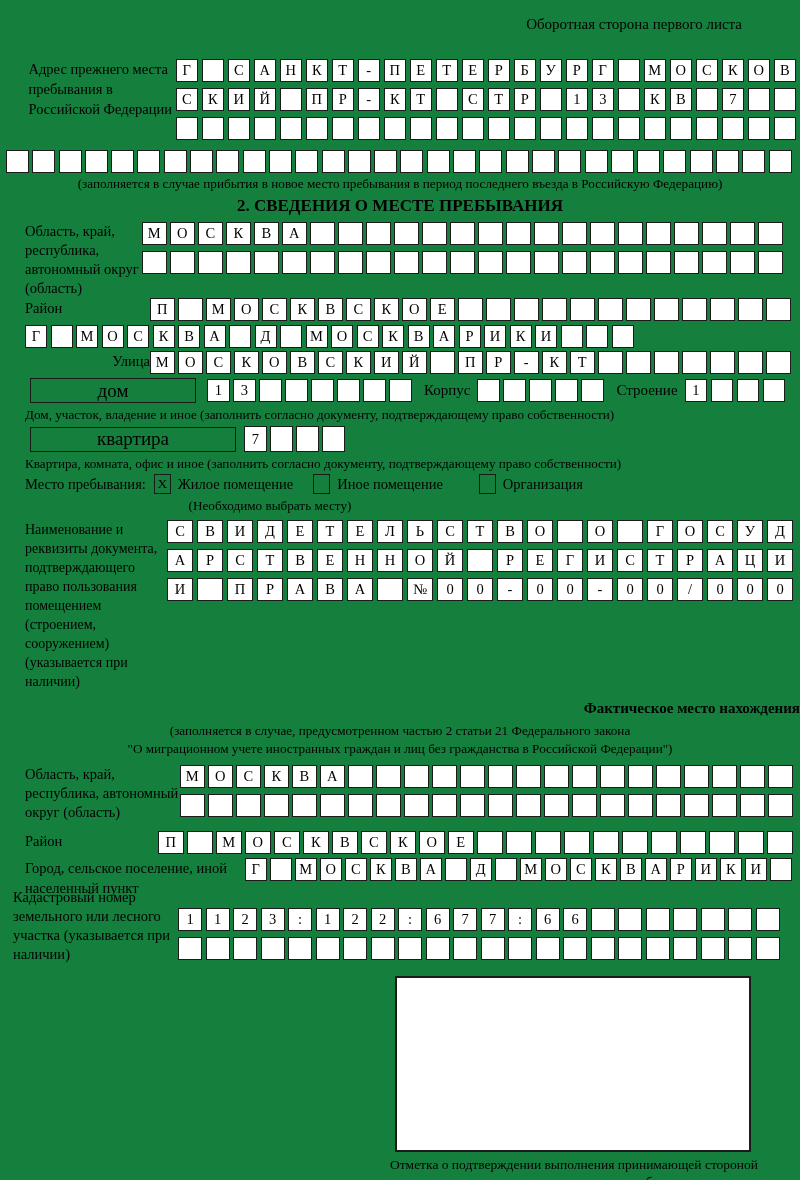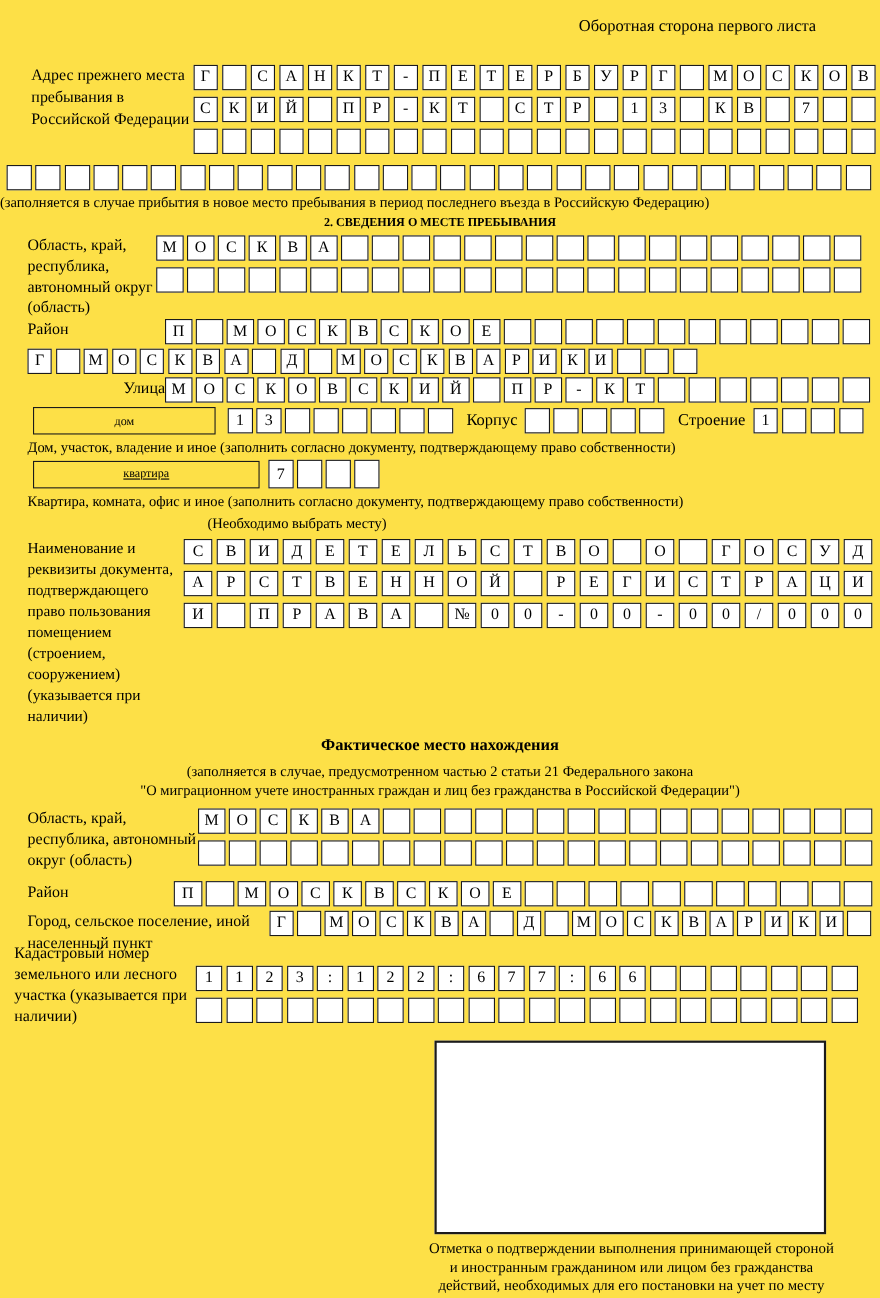--- a/index.html
+++ b/index.html
@@ -1,17 +1,17 @@
 <!DOCTYPE html>
 <html lang="ru"><head>
 <meta charset="utf-8">
 <style>
   html,body { margin:0; padding:0; background:#fff; }
   .page {
-    position:relative; width:800px; height:1180px; background:#fde047;
+    position:relative; width:800px; height:1180px; background:#15803d;
     font-family:"Liberation Serif","DejaVu Serif",serif; color:#000;
     overflow:hidden;
   }
   .hdr { padding:16px 58px 0 0; text-align:right; font-size:15px; }
 
   .label { font-size:14.5px; line-height:20px; }
   .lh19 { line-height:19px; }
   .row-flex { display:flex; align-items:flex-start; }
 
   .cellrow { display:flex; }
@@ -28,59 +28,59 @@
   .p29  .cell { width:25.5px; margin-right:3.5px; }
   .p25  .cell { width:21.5px; margin-right:3.5px; }
   .p275 .cell { width:24px;   margin-right:3.5px; }
   .stack .cellrow { margin-bottom:6px; }
 
   .block1 { margin:26px 0 0 28px;justify-content:center; }
   .block1 .label { width:147px; flex:0 0 auto; }
   .fullrow { margin:4px 0 0 6px; }
 
   .note { font-size:13.2px; line-height:17px; }
-  .note-center { margin-top:2px; }
+  .note-center { text-align:center; margin-top:2px; }
   .note-left { margin:3px 0 0 25px; }
 
-  .sec-title { text-align:center; font-weight:bold; font-size:11px; margin-top:4px; }
+  .sec-title { text-align:center; font-weight:bold; font-size:17px; margin-top:4px; }
 
   .region2 { margin:6px 0 0 25px; height:76px; }
   .region2 .label { width:117px; flex:0 0 auto; }
   .district2 { margin:0 0 0 25px; }
   .district2 .label { width:125px; flex:0 0 auto; }
   .city2 { margin:4px 0 0 25px; height:40px; }
   .city2 .label { width:157px; flex:0 0 auto; }
   .street2 { margin:-14px 0 0 25px;text-align:right; }
   .street2 .label { width:125px; flex:0 0 auto; }
 
   .house-row { display:flex; align-items:center; margin:4px 0 0 30px; }
   .widebox {
     box-sizing:border-box; border:1.8px solid #1b1b1b; height:25px;
-    display:flex; align-items:center; justify-content:center; font-size:11px;
+    display:flex; align-items:center; justify-content:center; font-size:19px;
   }
   .dom-box { width:166px; margin-right:11px; }
-  .kv-box  { width:206px; margin-right:8px;text-decoration:underline; }
+  .kv-box  { width:206px; margin-right:8px; }
   .inline-label { font-size:15px; margin:0 7px 0 9px; }
   .apt-row { display:flex; align-items:center; margin:3px 0 0 30px; }
   .apt-row .cellrow .cell { height:26px; }
 
   .stay-row { display:flex; align-items:center; margin:2px 0 0 25px; font-size:14.5px; }
   .checkbox {
     box-sizing:border-box; width:17px; height:20px; border:1.8px solid #1b1b1b;
     display:flex; align-items:center; justify-content:center; font-size:13.5px;
     flex:0 0 auto;
   }
   .stay-row .opt-label { margin:0 0 0 7px; }
   .gap1 { margin-left:8px; } .gap2 { margin-left:20px; } .gap3 { margin-left:36px; }
   .stay-note { text-align:center; width:540px; margin-top:3px; }
 
   .doc-block { margin:6px 0 0 25px; }
   .doc-block .label { width:142px; flex:0 0 auto; font-size:14px; line-height:19px; }
 
-  .fact-title { text-align:center; font-weight:bold; font-size:15px; margin-top:9px; }
+  .fact-title { text-align:right; font-weight:bold; font-size:15px; margin-top:9px; }
   .fact-note { text-align:center; font-size:13.2px; line-height:18px; }
   .fact-note1 { margin-top:5px; }
 
   .region3 { margin:7px 0 0 25px; height:76px; }
   .region3 .label { width:155px; flex:0 0 auto; }
   .district3 { margin:-10px 0 0 25px; }
   .district3 .label { width:133px; flex:0 0 auto; }
   .city3 { margin:4px 0 0 25px; height:40px; }
   .city3 .label { width:220px; flex:0 0 auto; }
   .cad-block { margin:-10px 0 0 13px; }
@@ -399,20 +399,29 @@
     <div class="widebox kv-box">квартира</div>
     <div class="cellrow p26">
         <div class="cell">7</div>
         <div class="cell"></div>
         <div class="cell"></div>
         <div class="cell"></div>
       </div>
   </div>
   <div class="note note-left">Квартира, комната, офис и иное (заполнить согласно документу, подтверждающему право собственности)</div>
 
+  <div class="stay-row">
+    <span>Место пребывания:</span>
+    <span class="checkbox gap1">X</span>
+    <span class="opt-label">Жилое помещение</span>
+    <span class="checkbox gap2"></span>
+    <span class="opt-label">Иное помещение</span>
+    <span class="checkbox gap3"></span>
+    <span class="opt-label">Организация</span>
+  </div>
   <div class="note stay-note">(Необходимо выбрать месту)</div>
 
   <div class="row-flex doc-block">
     <div class="label">Наименование и реквизиты документа, подтверждающего право пользования помещением (строением, сооружением) (указывается при наличии)</div>
     <div class="stack">
       <div class="cellrow p30">
           <div class="cell">С</div>
           <div class="cell">В</div>
           <div class="cell">И</div>
           <div class="cell">Д</div>

